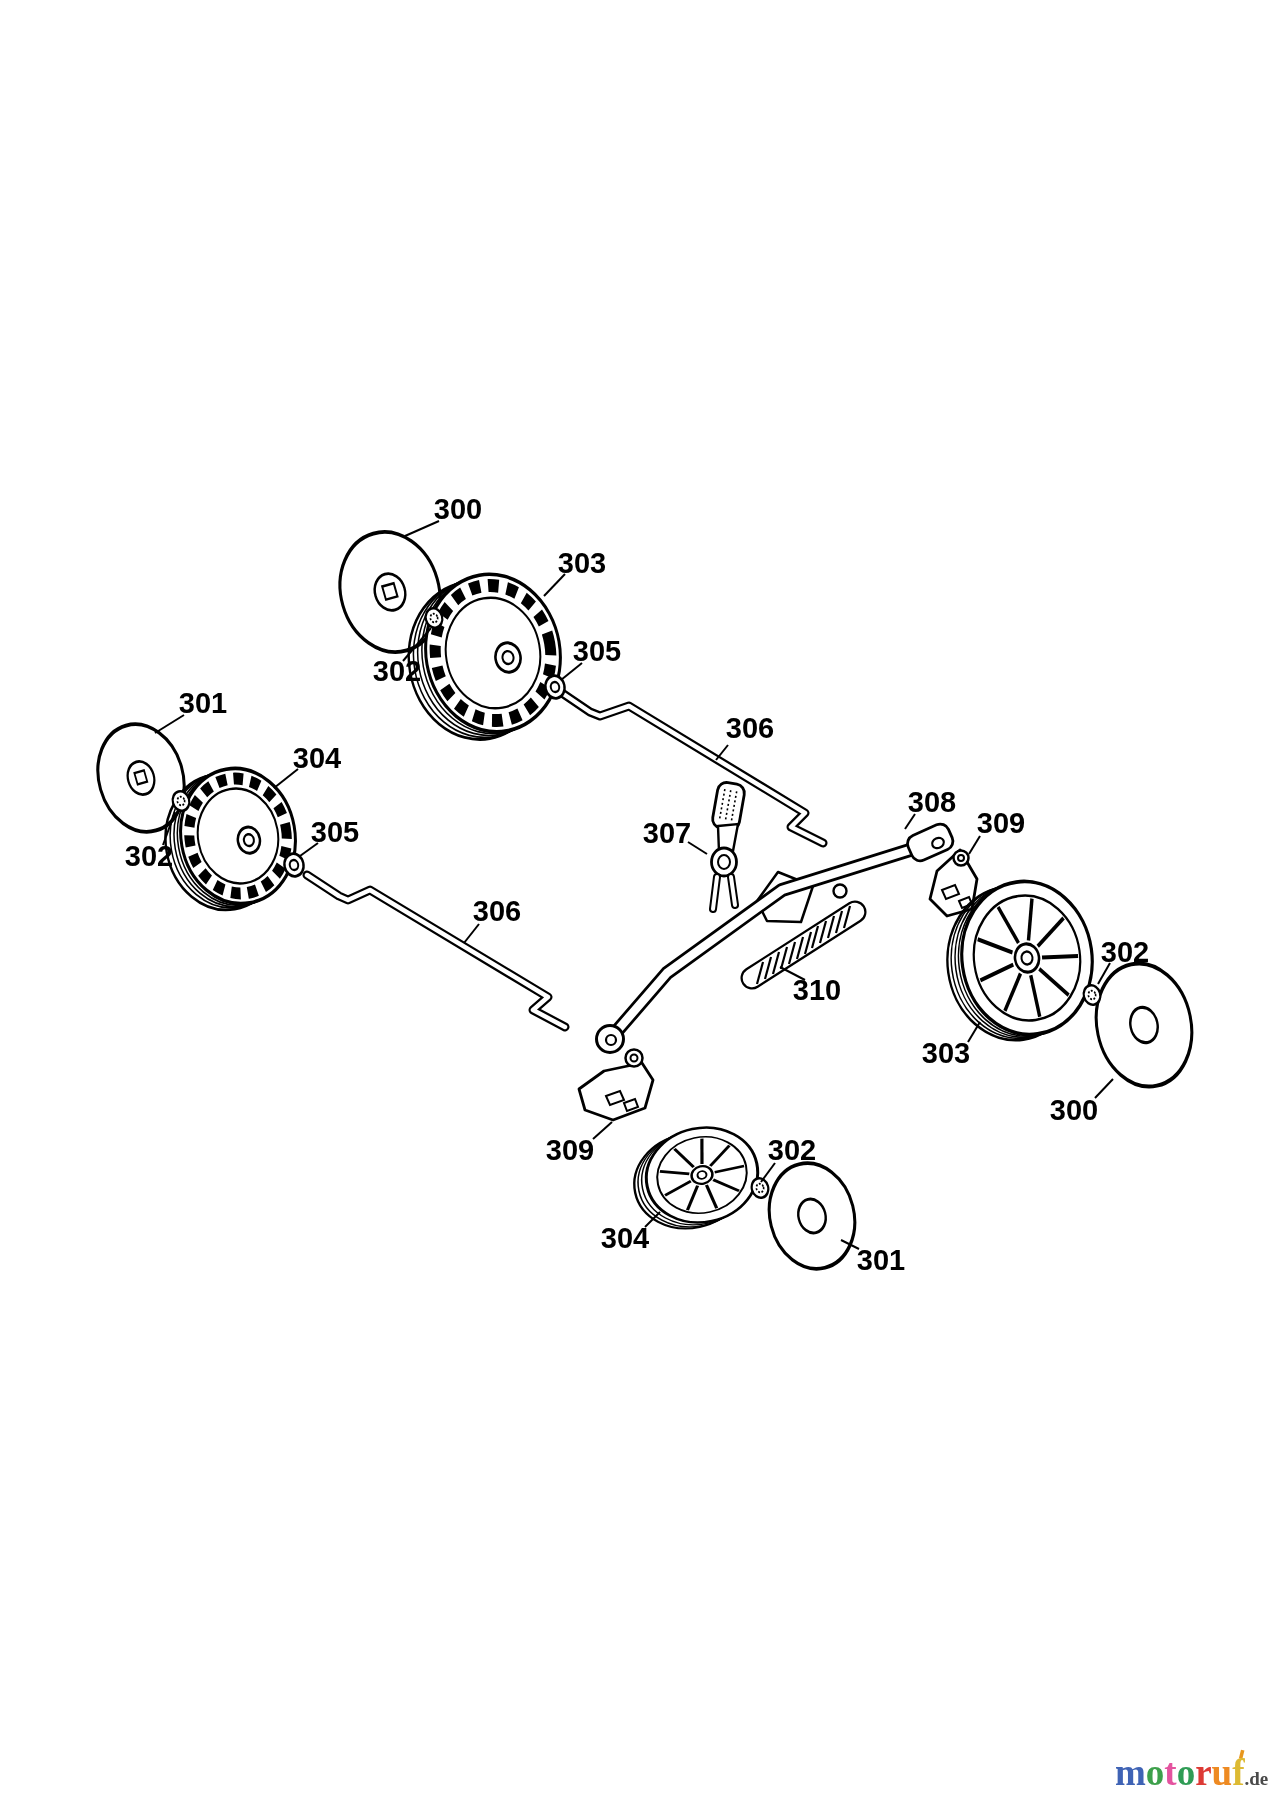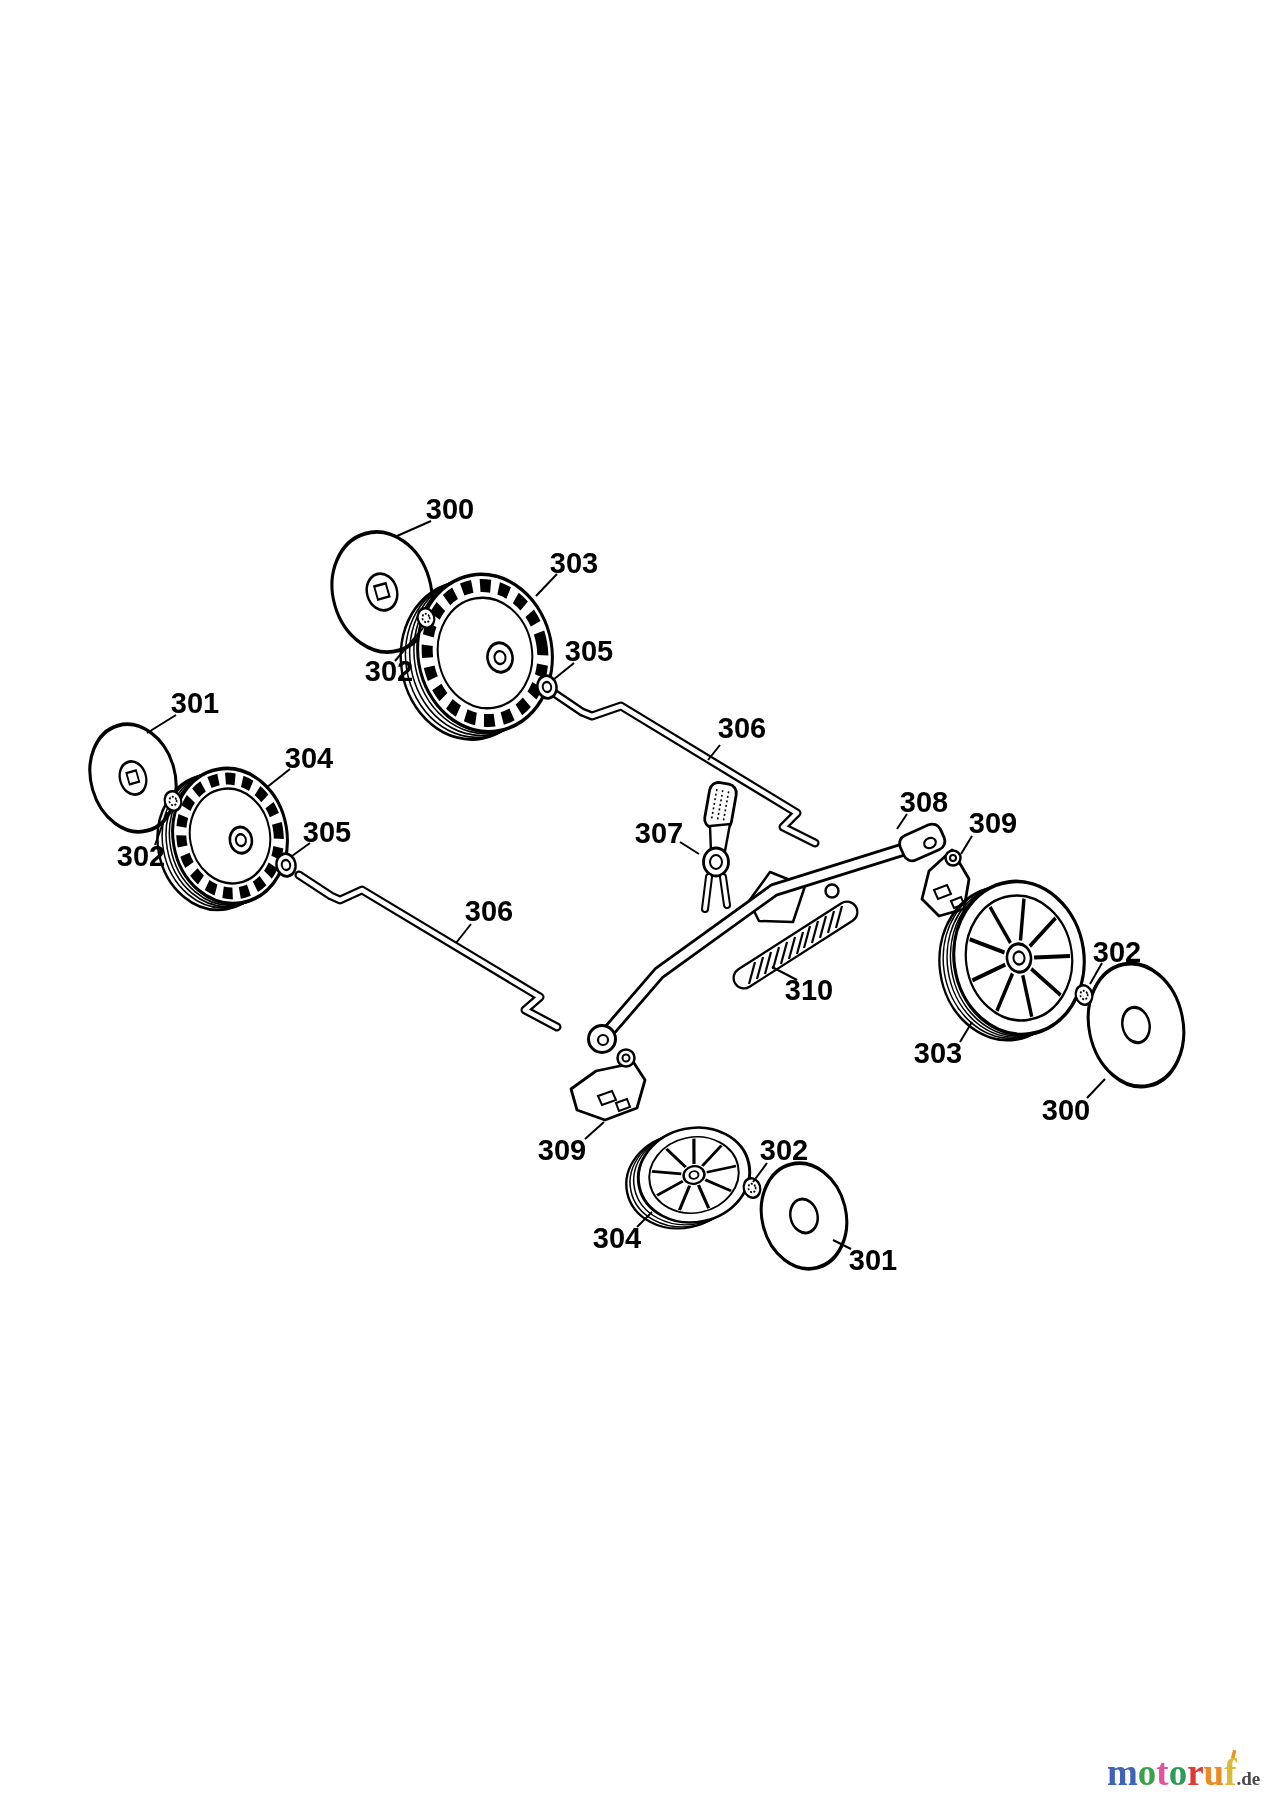--- a/index.html
+++ b/index.html
@@ -1,18 +1,18 @@
 <!DOCTYPE html>
 <html><head>
 <meta charset="utf-8">
 <style>
   html,body{margin:0;padding:0;}
   body{width:1268px;height:1800px;background:#ffffff;position:relative;
        font-family:"Liberation Sans",sans-serif;}
-  #stage{position:absolute;left:4px;top:0;width:1088px;height:1800px;}
+  #stage{position:absolute;left:12px;top:0;width:1088px;height:1800px;}
   svg{display:block;}
   .ink{fill:none;stroke:#000;}
   .part{fill:#fff;stroke:#000;}
   .rod-o{fill:none;stroke:#000;stroke-width:9;stroke-linecap:round;stroke-linejoin:round;}
   .rod-i{fill:none;stroke:#fff;stroke-width:4.5;stroke-linecap:round;stroke-linejoin:round;}
   .bar-o{fill:none;stroke:#000;stroke-width:14;stroke-linecap:round;stroke-linejoin:round;}
   .bar-i{fill:none;stroke:#fff;stroke-width:8.5;stroke-linecap:round;stroke-linejoin:round;}
   .spr-o{stroke:#000;stroke-width:23;stroke-linecap:round;}
   .spr-i{stroke:#fff;stroke-width:18.5;stroke-linecap:round;}
   .coil{stroke:#000;stroke-width:2.2;}

